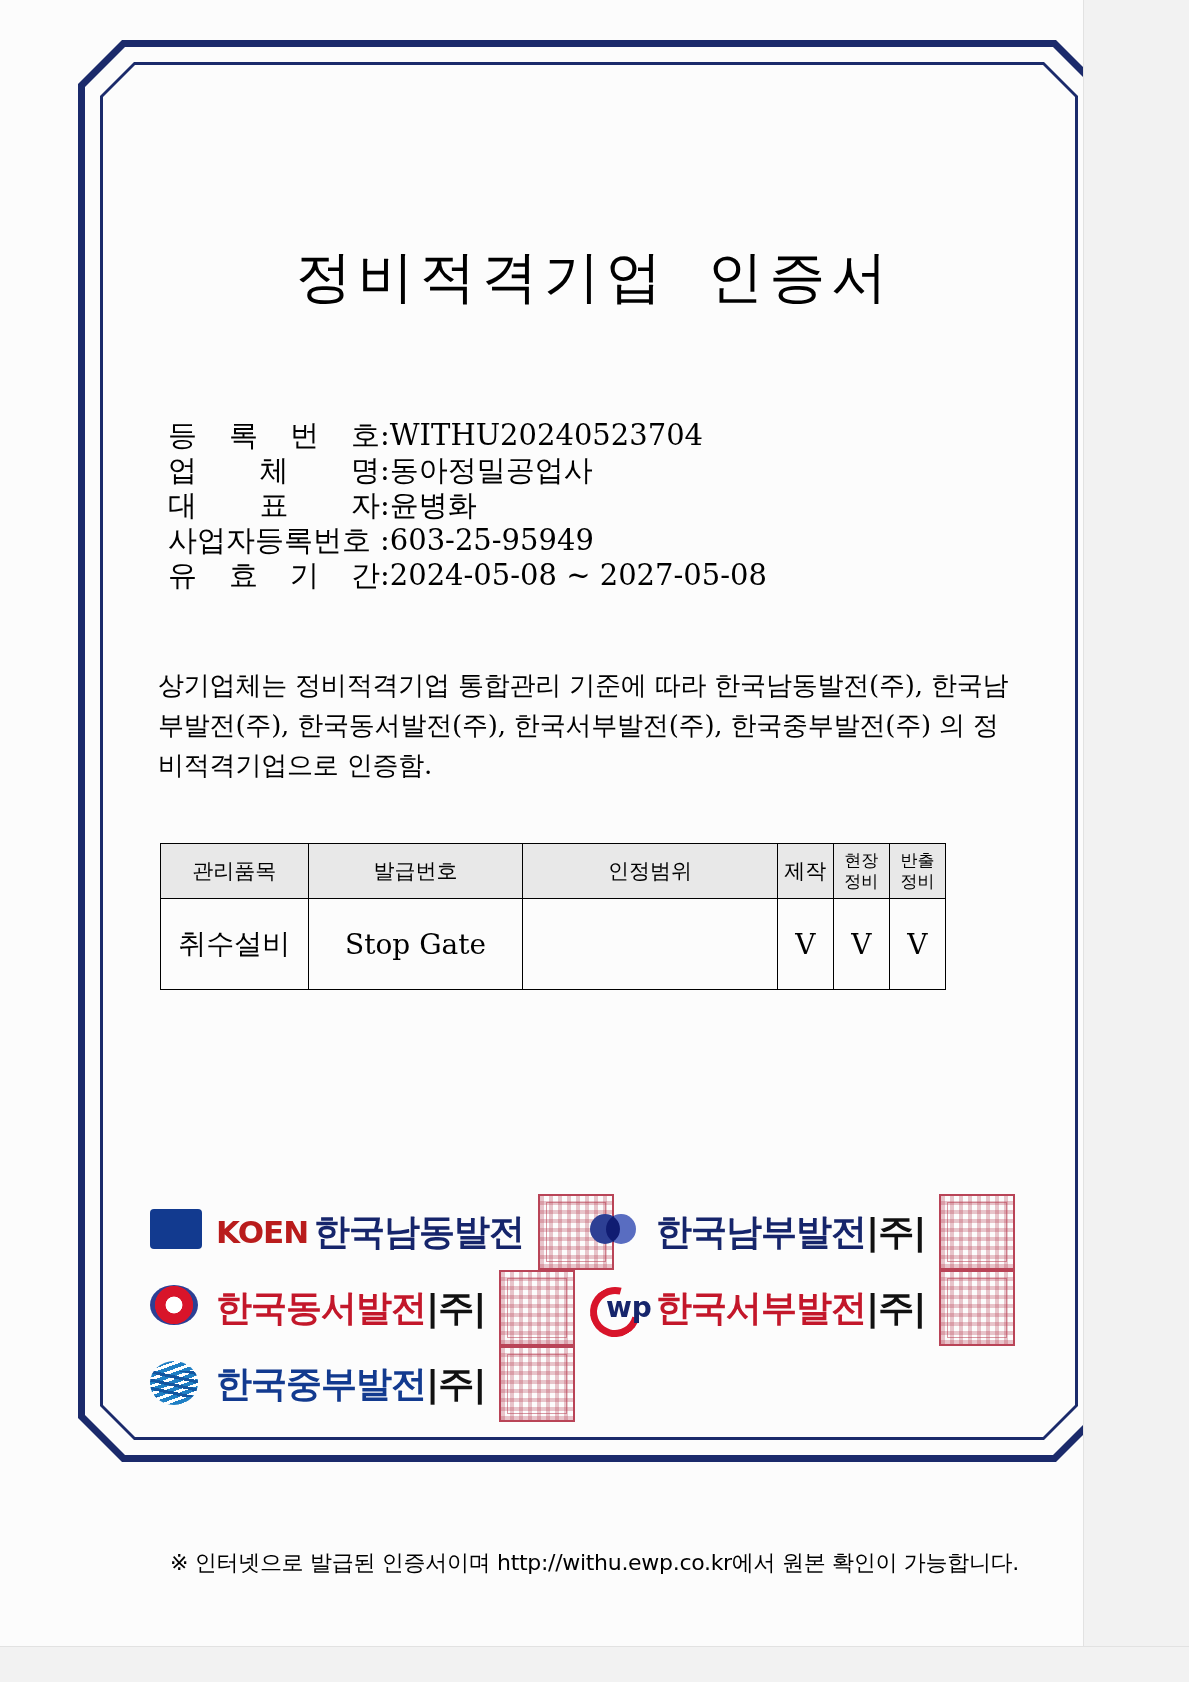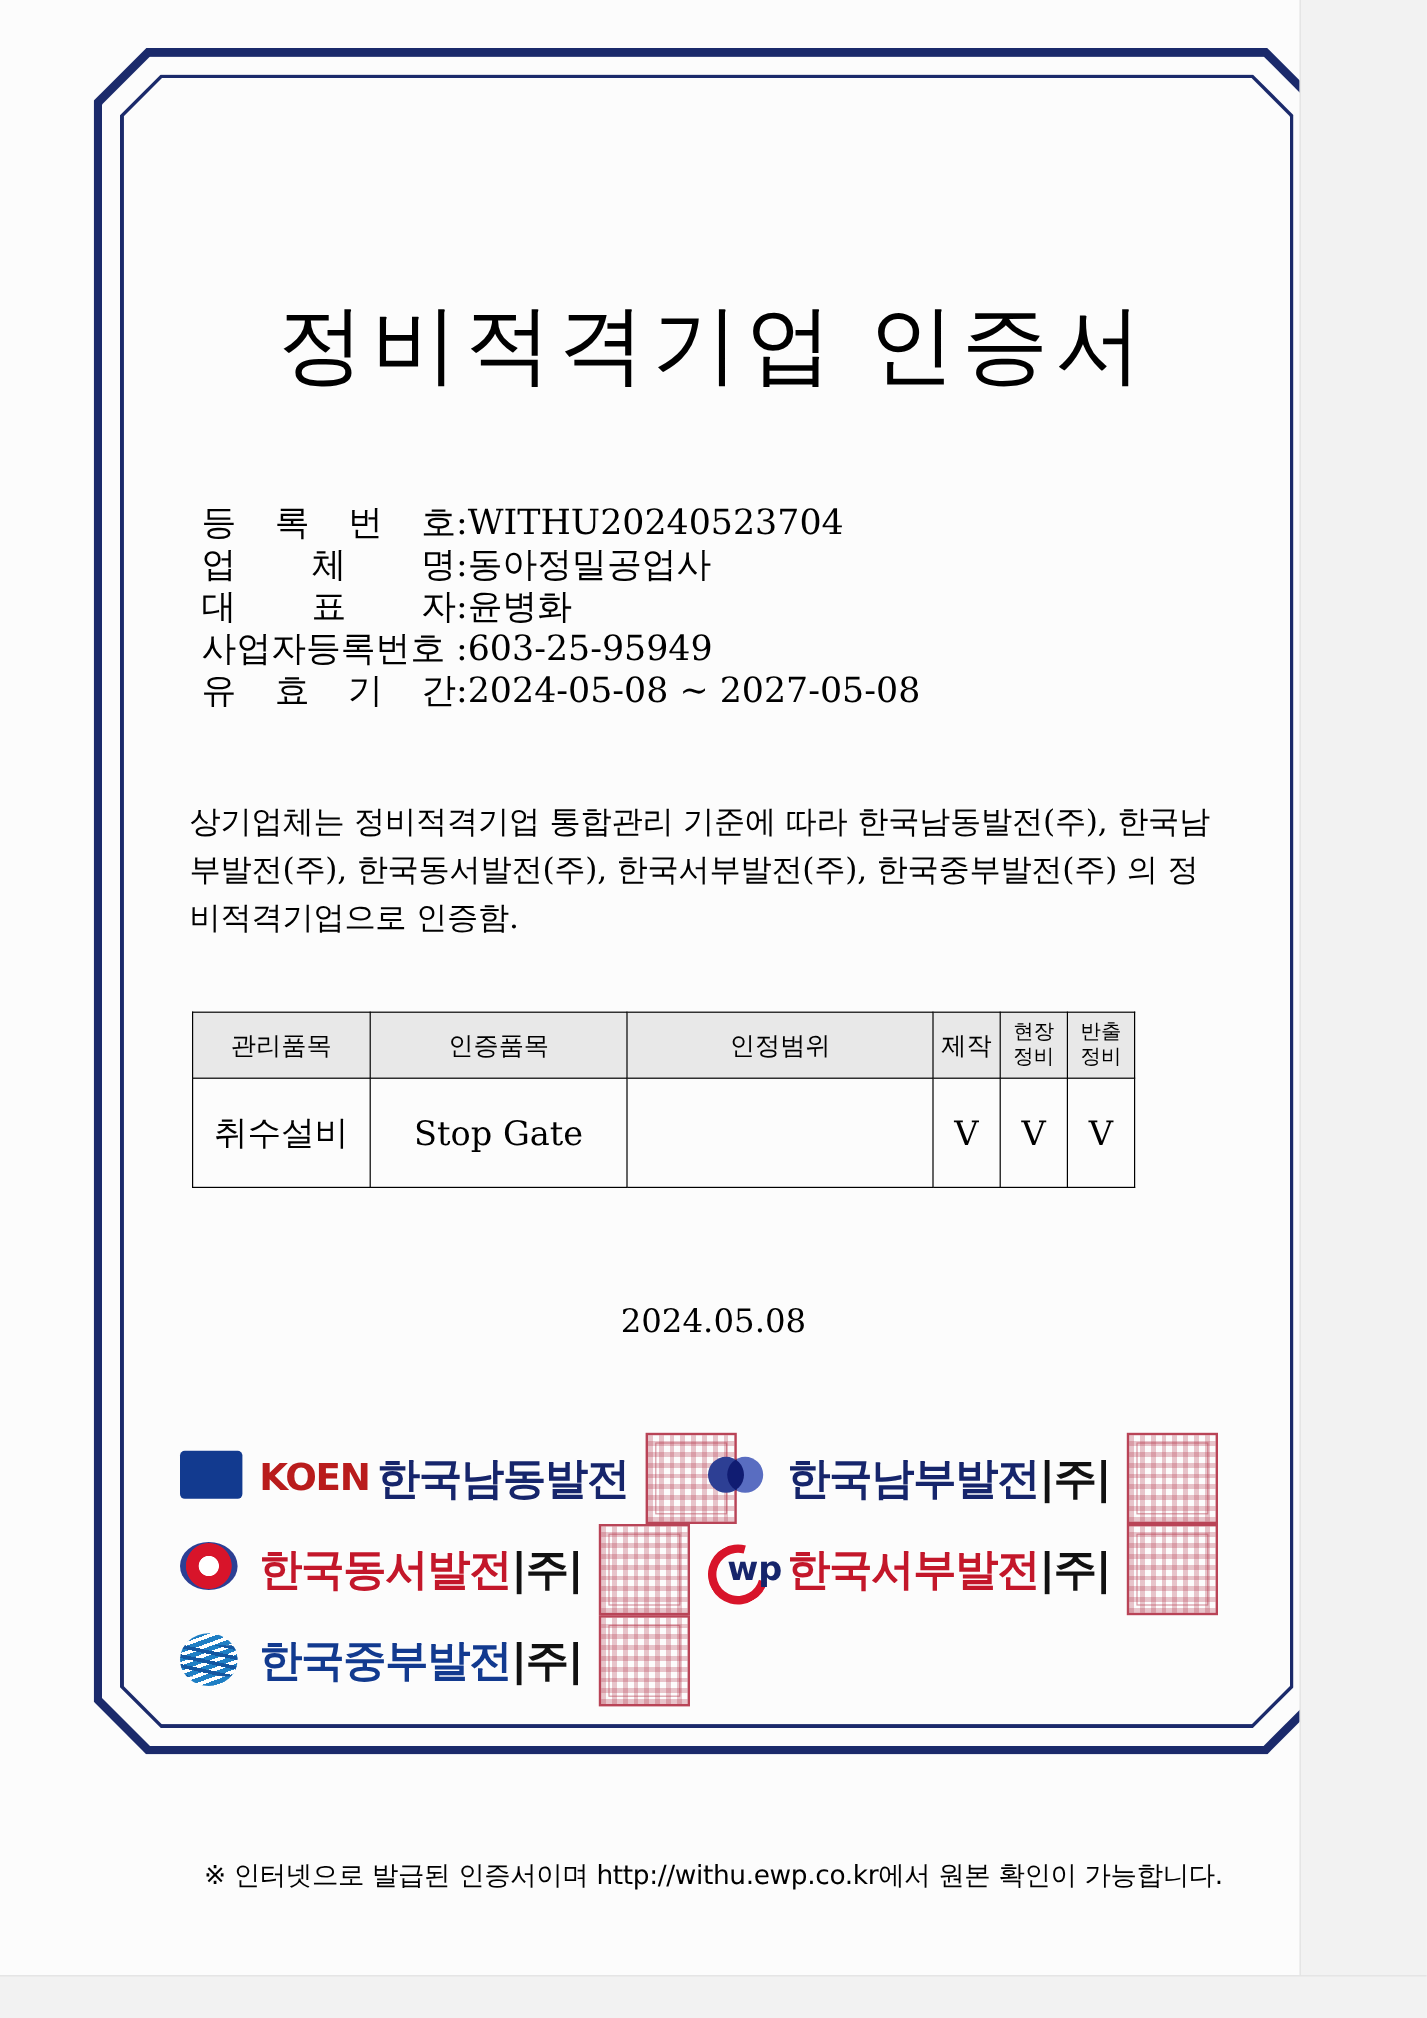--- a/index.html
+++ b/index.html
@@ -86,22 +86,22 @@
     letter-spacing: 0.2px;
     white-space: nowrap;
   }
 
   .cert-title {
     position: absolute;
     left: 0;
     top: 240px;
     width: 1189px;
     text-align: center;
-    font-family: Liberation Serif, serif;
-    font-size: 72px;
+    font-family: Liberation Mono, monospace;
+    font-size: 56px;
     letter-spacing: 6px;
     font-weight: 400;
   }
 
   .fields {
     position: absolute;
     left: 168px;
     top: 418px;
     font-family: "DejaVu Serif", serif;
     font-size: 29px;
@@ -389,21 +389,21 @@
       <span class="field-value">:2024-05-08 ~ 2027-05-08</span>
     </div>
   </div>
 
   <div class="statement">상기업체는 정비적격기업 통합관리 기준에 따라 한국남동발전(주), 한국남부발전(주), 한국동서발전(주), 한국서부발전(주), 한국중부발전(주) 의 정비적격기업으로 인증함.</div>
 
   <table class="cert-table">
     <thead>
       <tr>
         <th style="width:148px">관리품목</th>
-        <th style="width:216px">인증품목</th>
+        <th style="width:216px">발급번호</th>
         <th style="width:258px">인정범위</th>
         <th style="width:54px">제작</th>
         <th class="narrow" style="width:54px">
           <div>현장</div>
           <div>정비</div>
         </th>
         <th class="narrow" style="width:54px">
           <div>반출</div>
           <div>정비</div>
         </th>
@@ -414,21 +414,20 @@
         <td>취수설비</td>
         <td>Stop Gate</td>
         <td></td>
         <td>V</td>
         <td>V</td>
         <td>V</td>
       </tr>
     </tbody>
   </table>
 
-  <div class="issue-date">2024.05.08</div>
 
   <div class="logos">
 
     <div class="logo-row">
       <div class="logo-cell">
         <div class="logo-mark">
             <div class="mark-koen"></div>
           </div>
         <span class="logo-text koen-word">KOEN</span>
         <span class="logo-text navy">한국남동발전</span>

